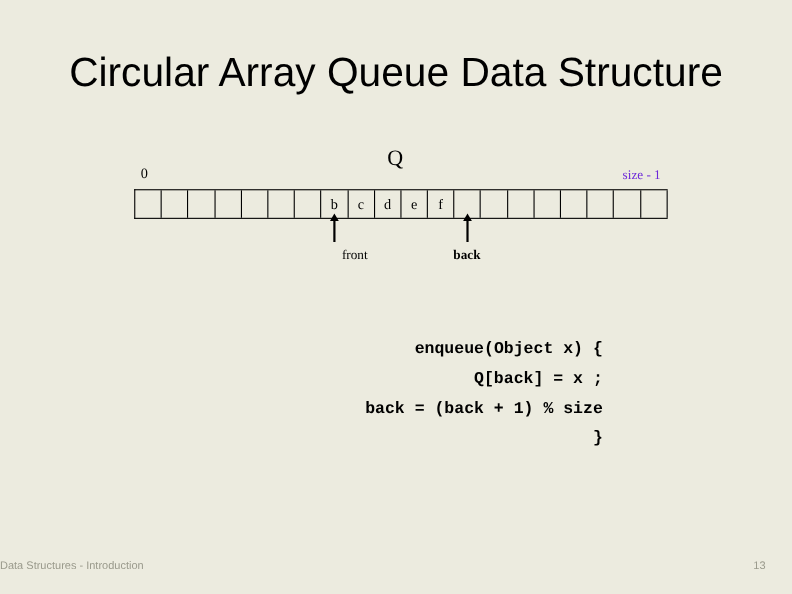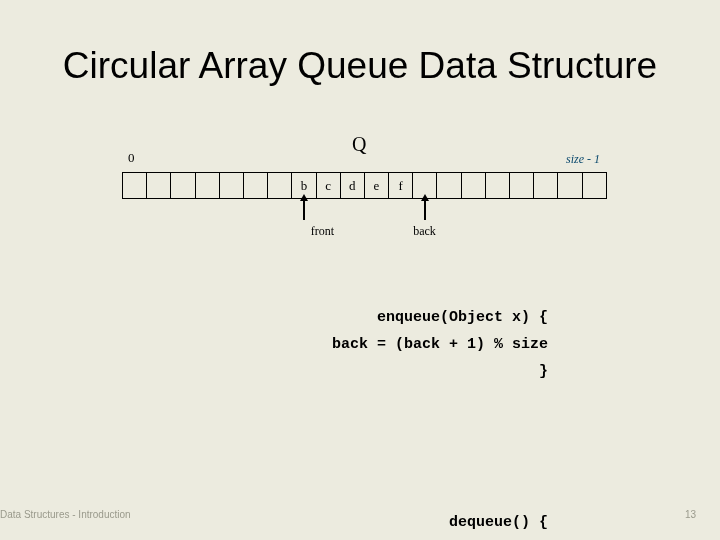--- a/index.html
+++ b/index.html
@@ -62,23 +62,22 @@
     line-height: 14px;
     color: #000;
   }
   #label-sizeminus1 {
     position: absolute;
     left: 566px;
     top: 152px;
     font-family: "Liberation Serif", serif;
     font-size: 12px;
     line-height: 14px;
-    color: #0c4a6e;
+    color: #6d28d9;
     white-space: nowrap;
-    font-style: italic;
   }
   #array {
     position: absolute;
     left: 122px;
     top: 172px;
     height: 27px;
     display: flex;
     border: 1px solid #000;
     border-right: none;
     box-sizing: border-box;
@@ -193,26 +192,26 @@
         <div class="cell"></div>
       </div>
     <div id="pointers">
         <div class="arrow" style="left: 302.5px; top: 200px; height: 20px;">
           <div class="head"></div>
         </div>
         <div class="ptr-label" style="top: 224px; left: 303.5px; transform: translateX(-50%); margin-left: 19px;">front</div>
         <div class="arrow" style="left: 423.5px; top: 200px; height: 20px;">
           <div class="head"></div>
         </div>
-        <div class="ptr-label" style="top: 224px; left: 424.5px; transform: translateX(-50%);">back</div>
+        <div class="ptr-label" style="top: 224px; left: 424.5px; transform: translateX(-50%); font-weight: bold;">back</div>
       </div>
   </div>
 
   <div id="code">
-    <div id="code-enqueue"><div class="code-line">enqueue(Object x) {</div><div class="code-line">   back = (back + 1) % size</div><div class="code-line">   }</div></div>
+    <div id="code-enqueue"><div class="code-line">enqueue(Object x) {</div><div class="code-line">   Q[back] = x ;</div><div class="code-line">   back = (back + 1) % size</div><div class="code-line">   }</div></div>
     <div class="code-gap"></div>
     <div id="code-dequeue"><div class="code-line">dequeue() {</div></div>
   </div>
 
   <div id="footer-text">Data Structures - Introduction</div>
   <div id="footer-page">13</div>
 
 </div>
 
 </body></html>

